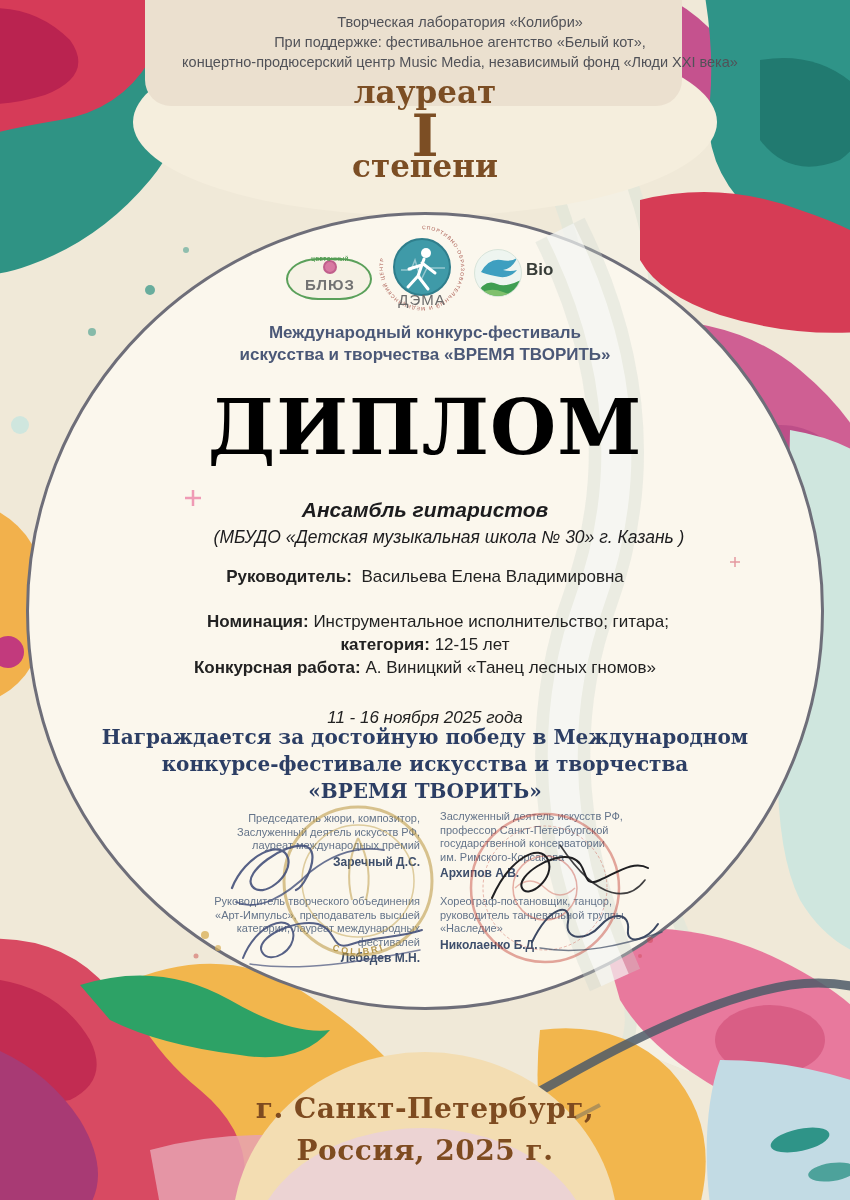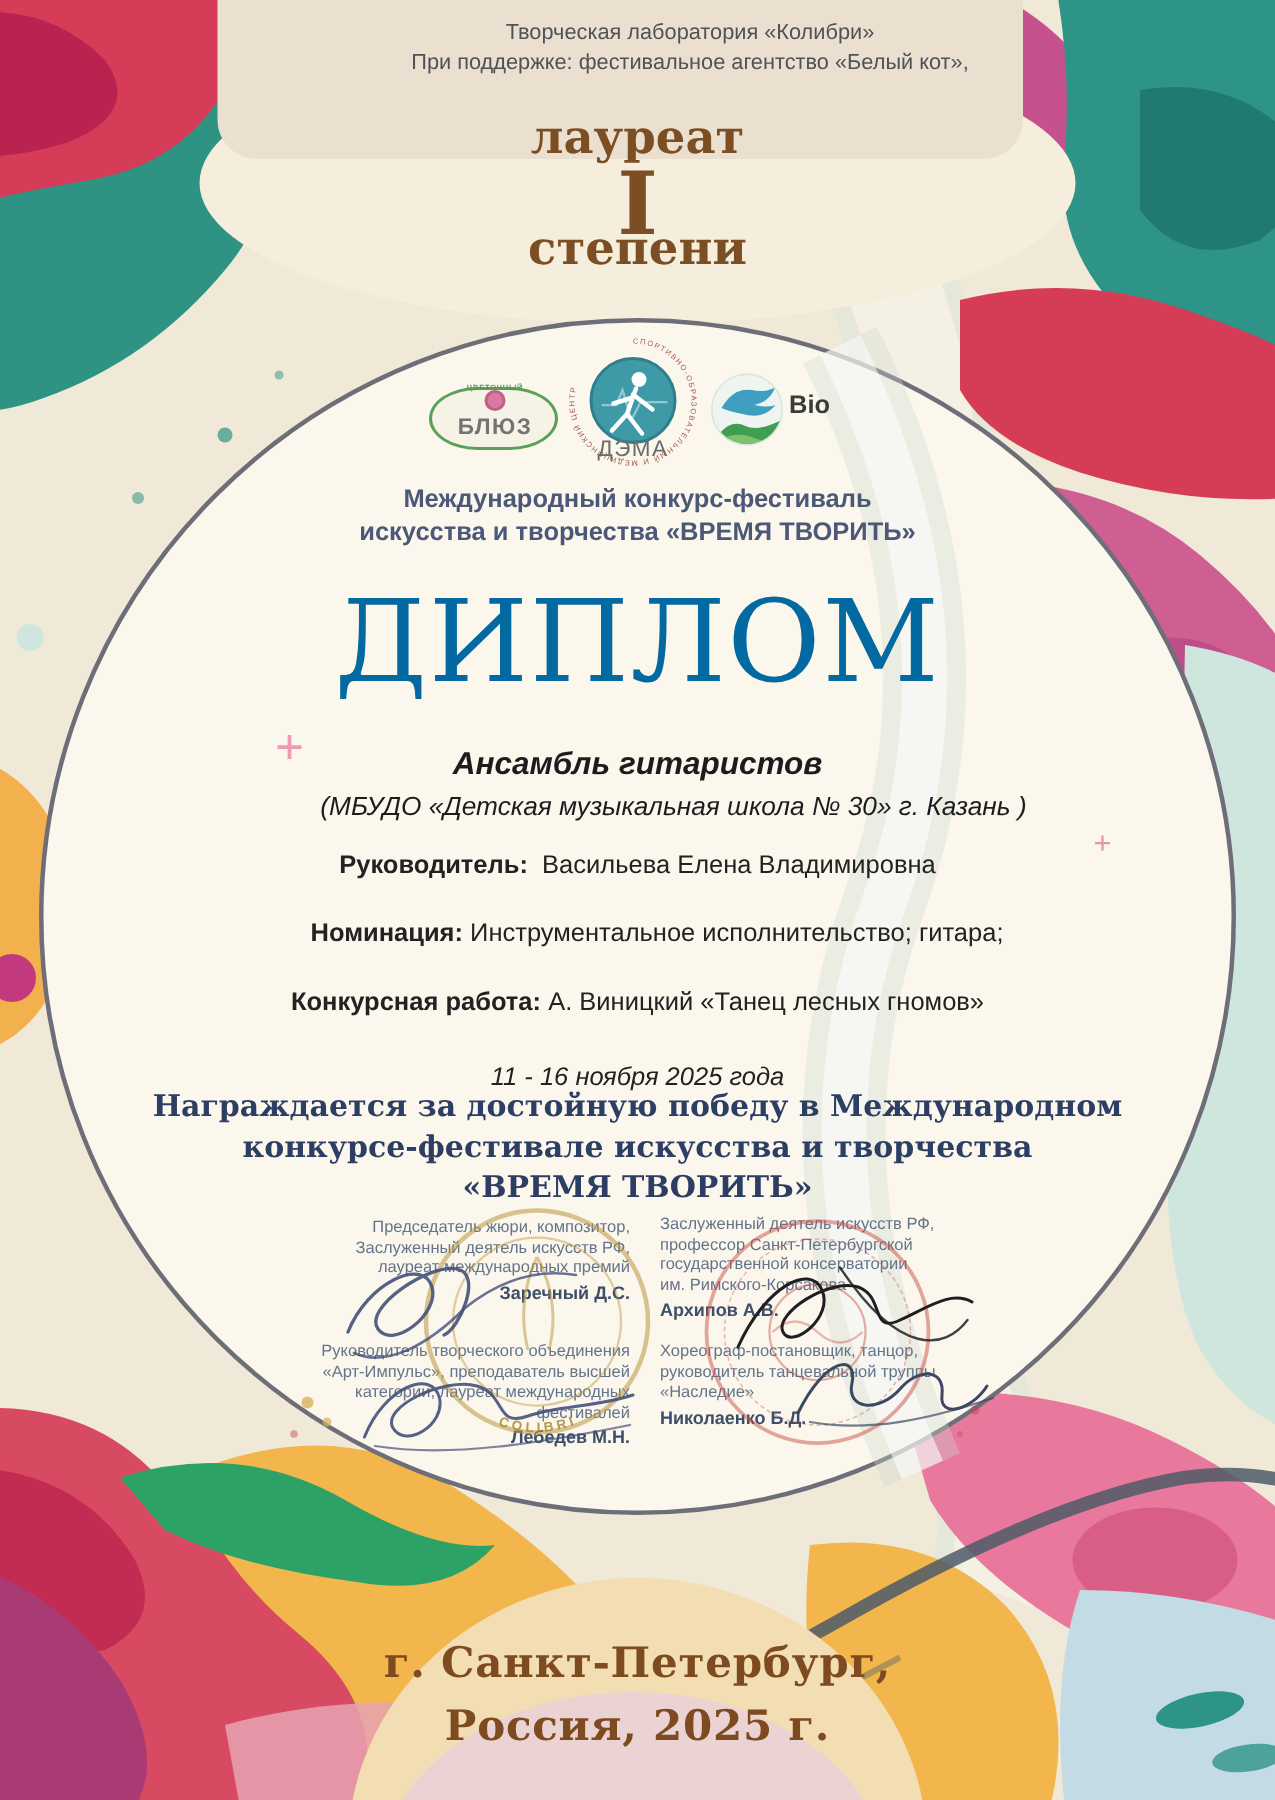--- a/index.html
+++ b/index.html
@@ -13,21 +13,21 @@
   .header-line{width:100%;text-align:center;color:#515258;font-size:14.5px;line-height:20px;}
 
   .laur-ellipse{position:absolute;left:133px;top:28px;width:584px;height:188px;
                 border-radius:50%;background:#f5eedd;}
   .laureate{font-family:"DejaVu Serif","Liberation Serif",serif;font-weight:bold;color:#7c4e24;}
 
   .main-circle{position:absolute;left:26px;top:212px;width:798px;height:798px;border-radius:50%;
                background:#fbf7ed;border:3px solid #6e6e79;box-sizing:border-box;}
 
   .festival{font-weight:bold;color:#4b5877;font-size:17px;line-height:22.5px;}
-  .diplom{font-family:"DejaVu Serif","Liberation Serif",serif;font-weight:normal;color:#0369a1;
+  .diplom{font-family:"DejaVu Serif","Liberation Serif",serif;font-weight:bold;color:#000000;
           font-size:76px;letter-spacing:1px;}
   .recip-name{font-weight:bold;font-style:italic;font-size:21px;color:#1c1c1e;}
   .recip-school{font-style:italic;font-size:17.5px;color:#1c1c1e;}
   .bodyline{font-size:17px;color:#222;}
   .blbl{font-weight:bold;}
   .dates{font-style:italic;font-size:17px;color:#222;}
   .award{font-family:"DejaVu Serif","Liberation Serif",serif;font-weight:bold;color:#2c3e64;
          font-size:20px;line-height:27px;}
 
   .sig{position:absolute;font-size:11px;line-height:13.5px;color:#64748a;}
@@ -107,20 +107,21 @@
     <ellipse cx="832" cy="1172" rx="24" ry="9" fill="#2f9488" transform="rotate(-8 832 1172)" opacity=".8"></ellipse>
     <path d="M240,1210 Q420,1160 560,1080 Q700,1000 790,985 Q840,978 880,995" fill="none" stroke="#4e5a68" stroke-width="9" opacity=".85"></path>
     <path d="M300,1215 Q470,1175 600,1105" fill="none" stroke="#4e5a68" stroke-width="4" opacity=".4"></path>
   </svg>
 
   <div class="laur-ellipse"></div>
   <div class="header-box">
     <div style="position:absolute;left:0;top:38px;width:630px;">
       <div class="header-line">Творческая лаборатория «Колибри»</div>
       <div class="header-line">При поддержке: фестивальное агентство «Белый кот»,</div>
+      <div class="header-line">концертно-продюсерский центр Music Media, независимый фонд «Люди XXI века»</div>
     </div>
   </div>
 
   <div class="ctr laureate" style="top:74px;font-size:31px;">лауреат</div>
   <div class="ctr laureate" style="top:102px;font-size:58px;">I</div>
   <div class="ctr laureate" style="top:148px;font-size:31px;">степени</div>
 
   <div class="main-circle"></div>
 
   <svg class="layer" width="850" height="1200">
@@ -177,20 +178,24 @@
   <div class="ctr recip-school" style="top:527px;margin-left:24px;">(МБУДО «Детская музыкальная школа № 30» г. Казань )</div>
   <div class="ctr bodyline" style="top:567px;">
     <span class="blbl">Руководитель:</span>&nbsp;
     <span>Васильева Елена Владимировна</span>
   </div>
 
   <div class="ctr bodyline" style="top:612px;padding-left:13px;">
     <span class="blbl">Номинация:</span>
     <span>Инструментальное исполнительство; гитара;</span>
   </div>
+  <div class="ctr bodyline" style="top:635px;">
+    <span class="blbl">категория:</span>
+    <span>12-15 лет</span>
+  </div>
   <div class="ctr bodyline" style="top:658px;">
     <span class="blbl">Конкурсная работа:</span>
     <span>А. Виницкий «Танец лесных гномов»</span>
   </div>
   <div class="ctr dates" style="top:708px;">11 - 16 ноября 2025 года</div>
 
   <div class="ctr award" style="top:724px;">Награждается за достойную победу в Международном</div>
   <div class="ctr award" style="top:751px;">конкурсе-фестивале искусства и творчества</div>
   <div class="ctr award" style="top:778px;">«ВРЕМЯ ТВОРИТЬ»</div>
 

